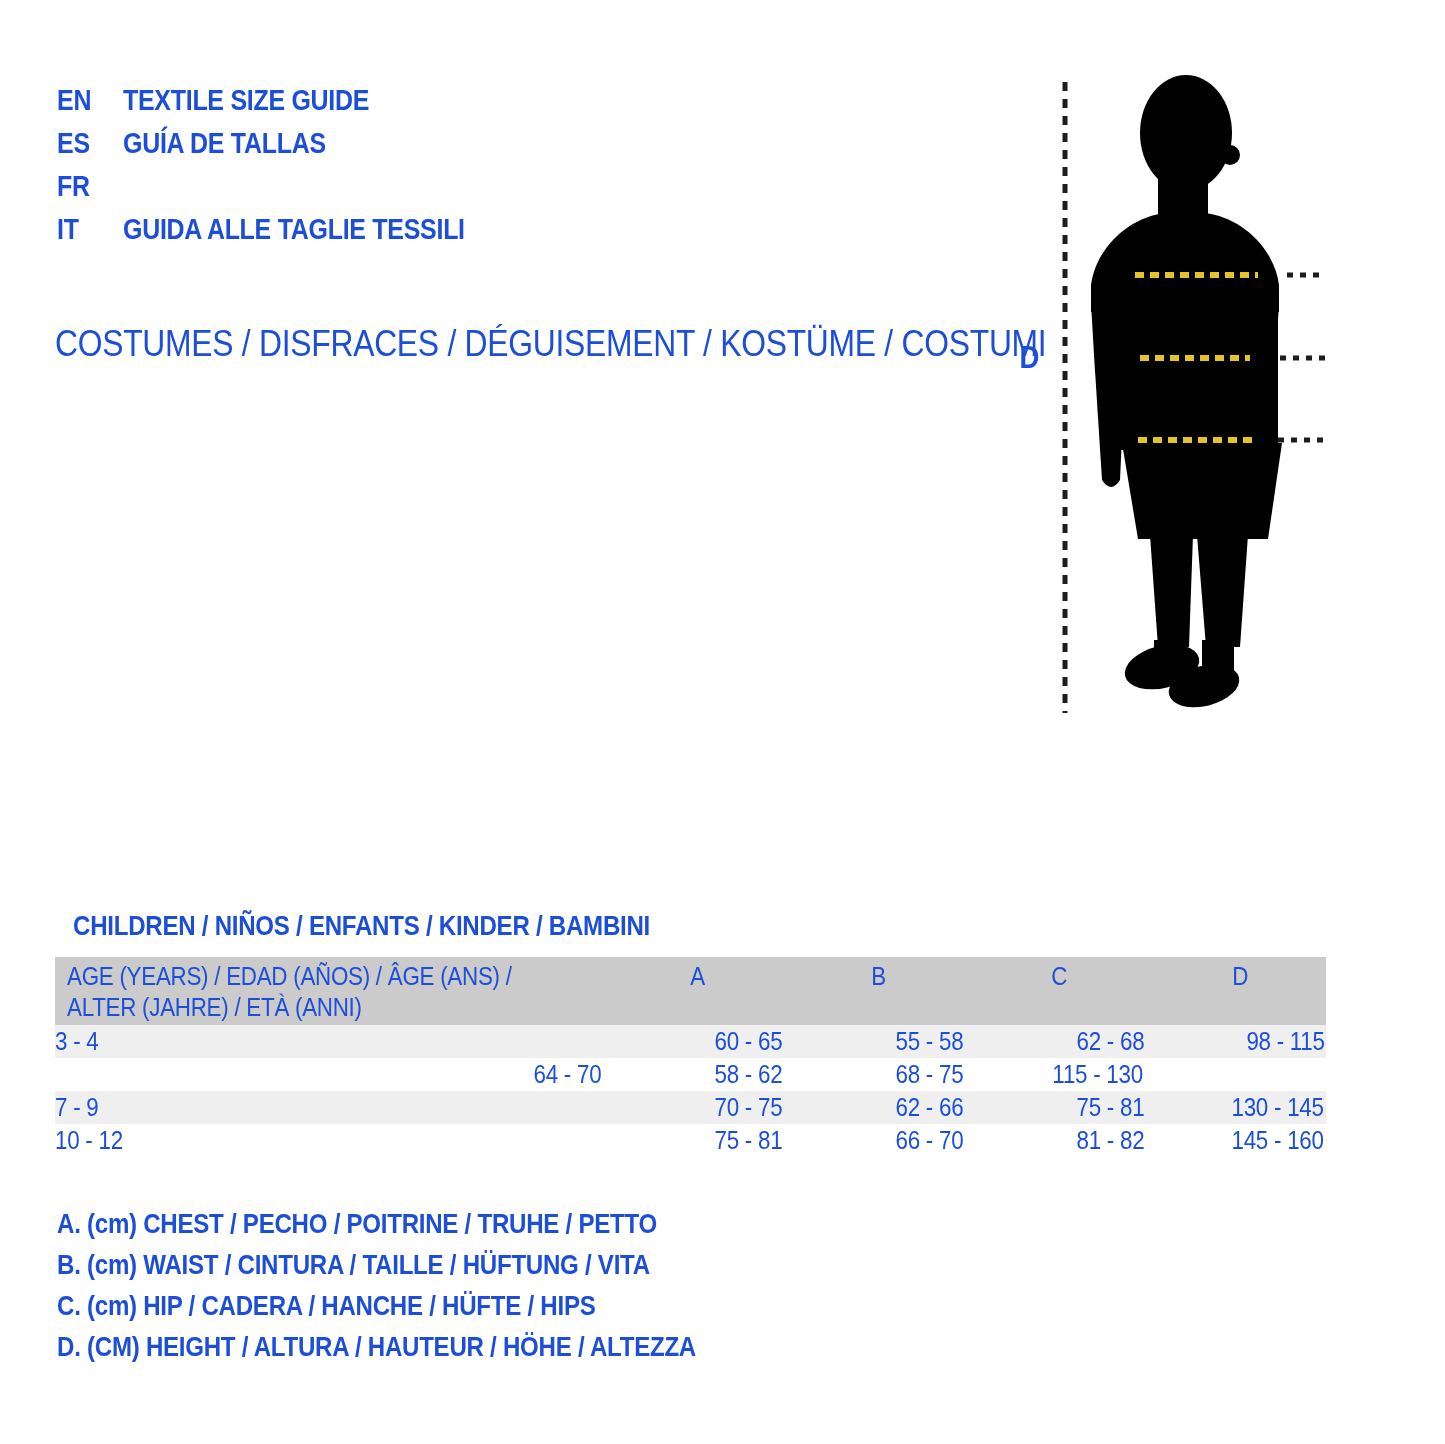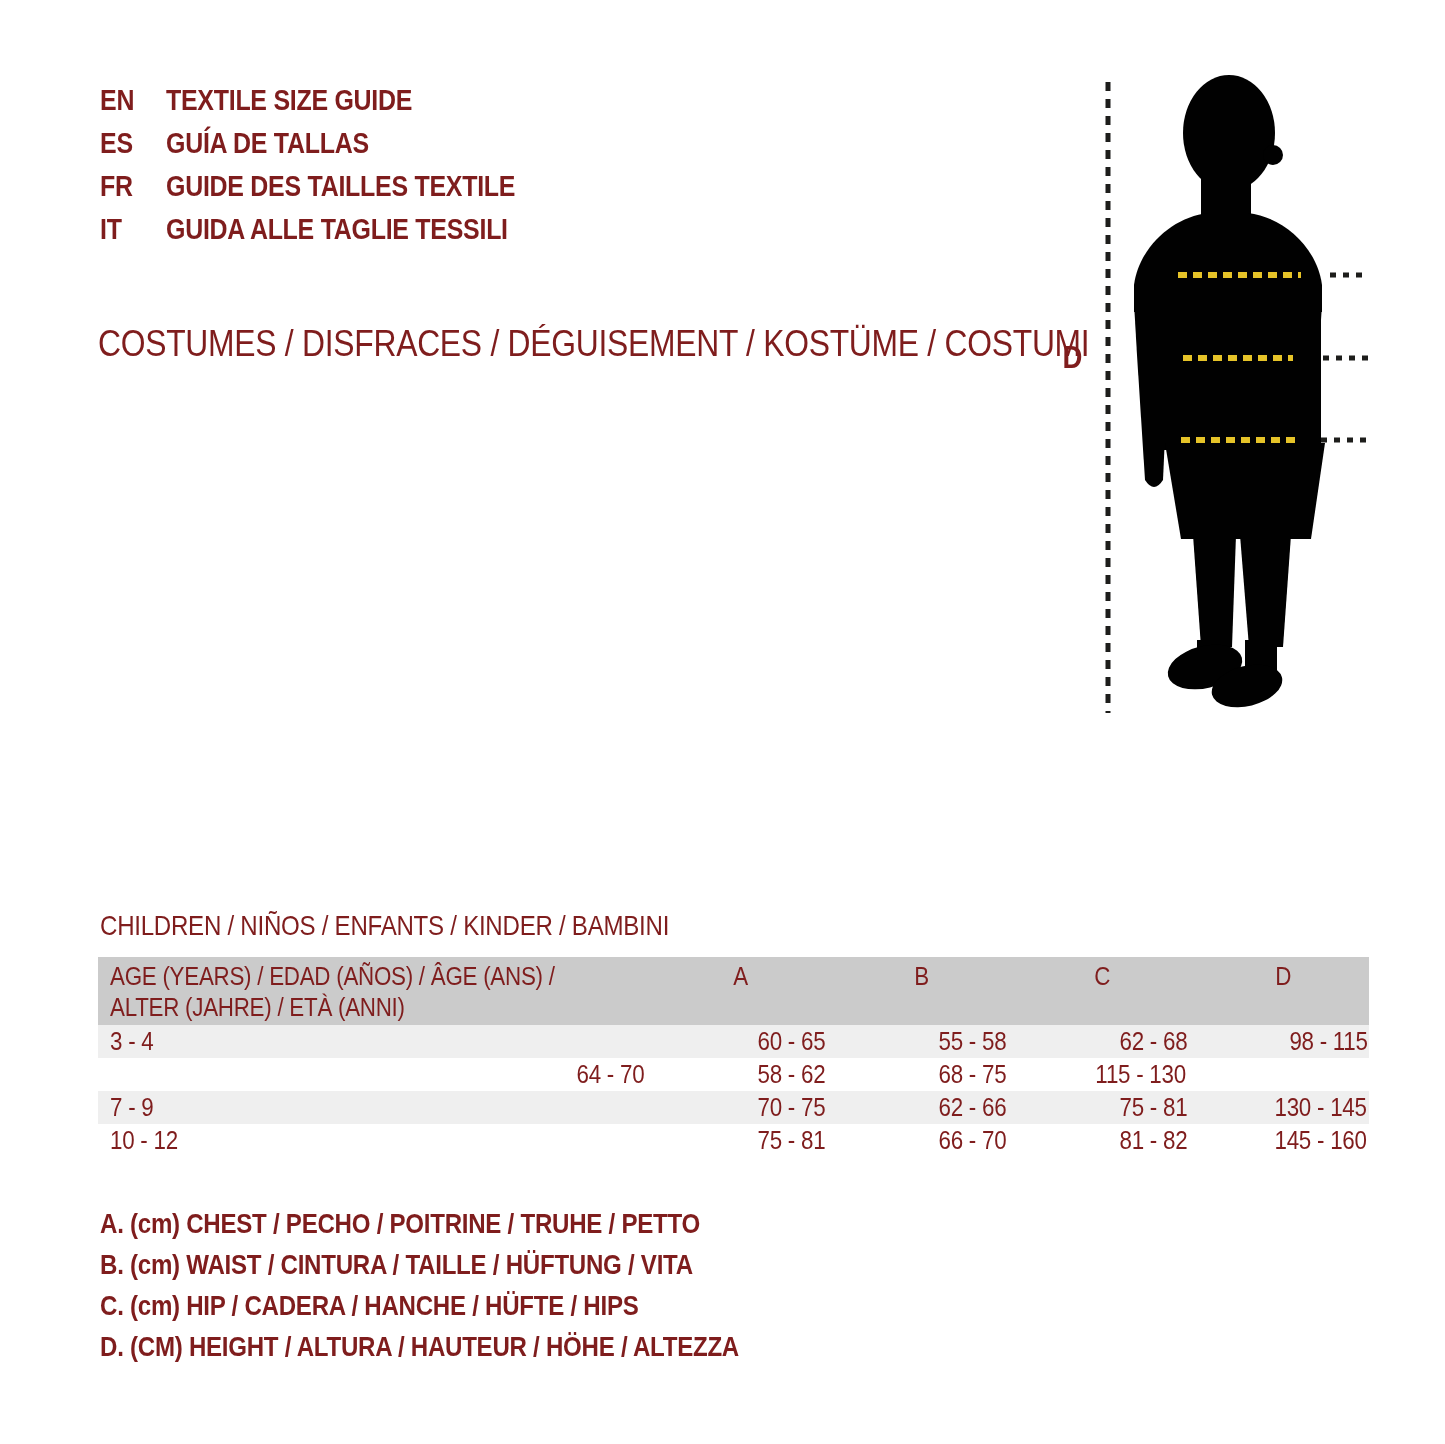--- a/index.html
+++ b/index.html
@@ -1,23 +1,22 @@
 <!DOCTYPE html>
 <html><head>
 <meta charset="utf-8">
 <style>
   html,body{margin:0;padding:0;background:#ffffff;}
   #canvas{
     position:relative;
     width:1326px;height:1444px;
     background:#ffffff;
     font-family:"Liberation Sans", sans-serif;
-    color:#7f1d1d;
+    color:#1d4ed8;
     overflow:hidden;
-    margin-left:43px;
   }
   
   .cx{display:inline-block;transform:scaleX(0.86);transform-origin:0 50%;white-space:nowrap;letter-spacing:-0.3px;}
   .cxc{display:inline-block;transform:scaleX(0.86);transform-origin:50% 50%;white-space:nowrap;letter-spacing:-0.3px;}
 
   
   .lang-list{position:absolute;left:57px;top:79px;}
   .lang-row{display:grid;grid-template-columns:66px auto;height:43px;line-height:43px;font-size:29px;font-weight:bold;}
 
   
@@ -25,30 +24,30 @@
 
   
   .figure-svg{position:absolute;left:990px;top:55px;width:410px;height:670px;}
   .m-label{position:absolute;width:46px;height:40px;line-height:40px;text-align:center;font-size:32px;font-weight:bold;}
   .lbl-d{left:1006px;top:337px;}
   .lbl-a{left:1337px;top:258px;}
   .lbl-b{left:1337px;top:340px;}
   .lbl-c{left:1337px;top:417px;}
 
   
-  .table-title{position:absolute;left:57px;top:906px;font-size:28px;font-weight:normal;line-height:40px;}
+  .table-title{position:absolute;left:73px;top:906px;font-size:28px;font-weight:bold;line-height:40px;}
   .size-table{position:absolute;left:55px;top:957px;width:1330px;font-size:26px;}
   .t-grid{display:grid;grid-template-columns:552px 181px 181px 181px 181px 1fr;}
   .t-head{background:#cbcbcb;height:68px;}
   .t-head .age-cell{padding:4px 0 13px 12px;line-height:31px;}
   .t-head .col-cell{padding-top:4px;line-height:31px;text-align:center;}
   .t-row{height:33px;line-height:33px;}
   .t-row:nth-child(odd){background:#ffffff;}
   .t-row:nth-child(even){background:#efefef;}
-  .t-row .age-cell{padding-left:12px;}
+  .t-row .age-cell{}
   .t-row .val-cell{text-align:right;}
 
   
   .legend{position:absolute;left:57px;top:1203px;font-size:28px;font-weight:bold;}
   .legend-item{height:41px;line-height:41px;}
 </style>
 </head>
 <body>
 
 <div id="canvas">
@@ -57,21 +56,20 @@
     <div class="lang-row">
       <span><span class="cx">EN</span></span>
       <span><span class="cx">TEXTILE SIZE GUIDE</span></span>
     </div>
     <div class="lang-row">
       <span><span class="cx">ES</span></span>
       <span><span class="cx">GUÍA DE TALLAS</span></span>
     </div>
     <div class="lang-row">
       <span><span class="cx">FR</span></span>
-      <span><span class="cx">GUIDE DES TAILLES TEXTILE</span></span>
     </div>
     <div class="lang-row">
       <span><span class="cx">IT</span></span>
       <span><span class="cx">GUIDA ALLE TAGLIE TESSILI</span></span>
     </div>
   </div>
 
   <div class="category">
     <span class="cx">COSTUMES / DISFRACES / DÉGUISEMENT / KOSTÜME / COSTUMI</span>
   </div>

